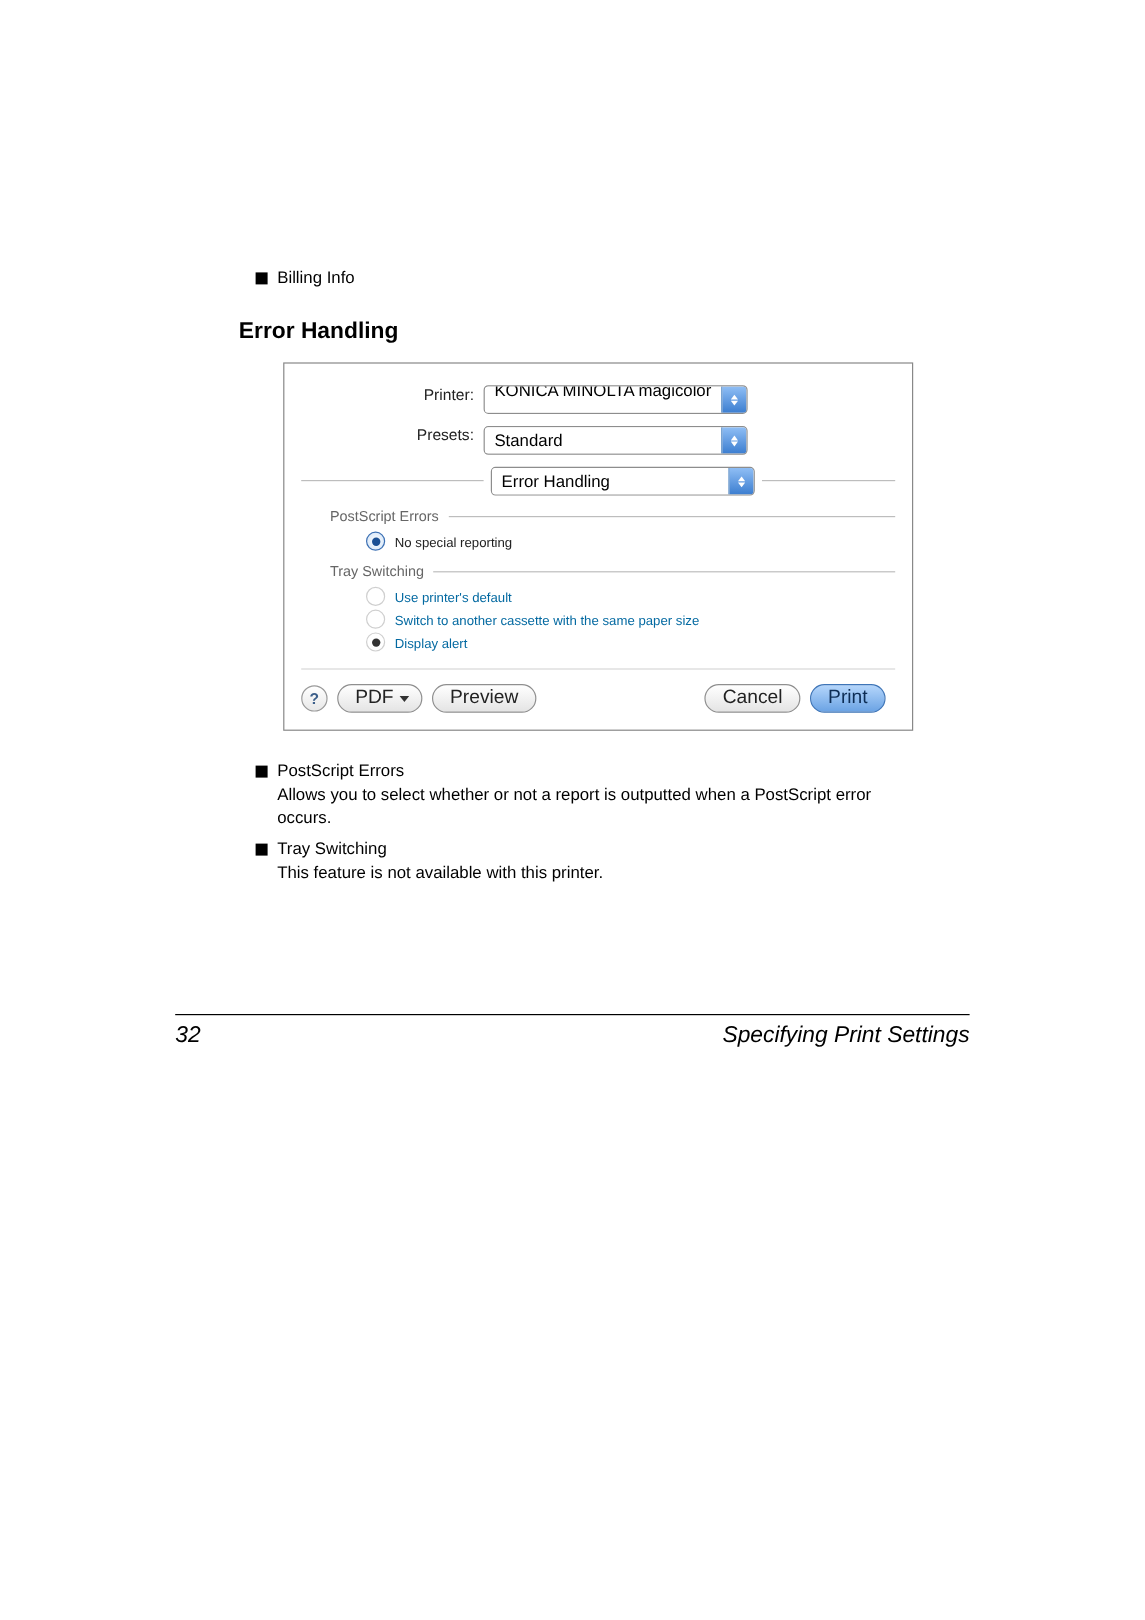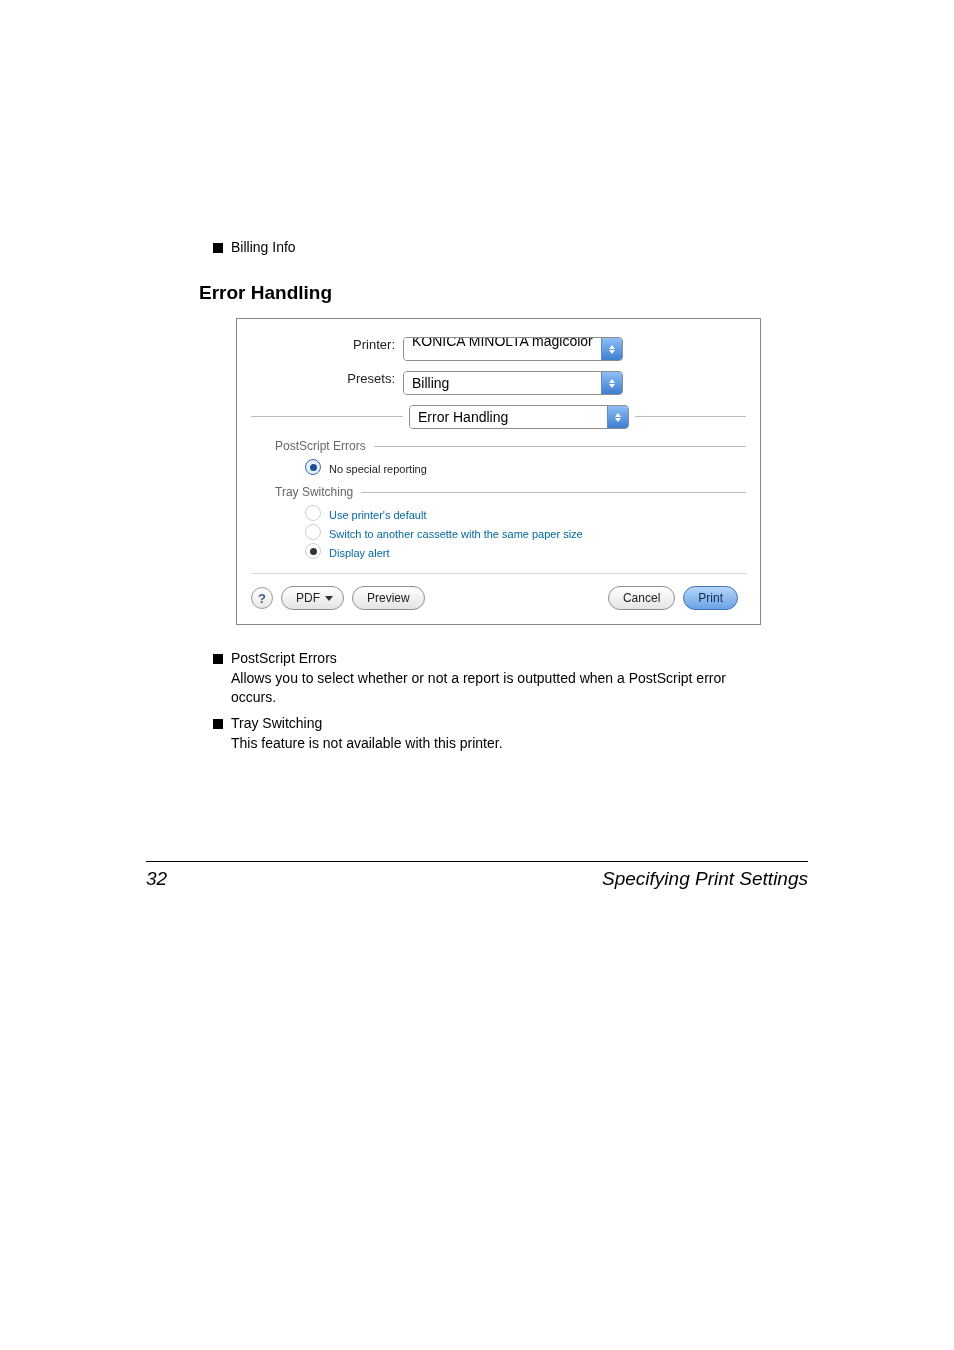--- a/index.html
+++ b/index.html
@@ -1,16 +1,16 @@
 <!DOCTYPE html>
 <html><head>
 <meta charset="utf-8">
 <style>
   html,body{margin:0;padding:0;background:#fff;font-family:Arial,Helvetica,sans-serif;color:#000}
-  .page{width:954px;height:996px;position:relative;margin:16px auto;background:#fff}
+  .page{width:954px;height:996px;position:relative;margin:0 auto;background:#fff}
   .content{position:absolute;left:213px;top:222px;width:547px}
   .sq{display:inline-block;width:10px;height:10px;background:#000;vertical-align:middle;margin-right:8px}
   .bi{font-size:14px;line-height:1.3}
   .bi-head{margin-bottom:2px}
   .bi-desc{margin-left:18px;font-size:14px}
   .h2{font-size:19px;font-weight:bold;margin-top:26px;margin-bottom:14px;margin-left:-14px}
   .dlg{border:1px solid #888;width:525px;margin-left:23px;padding:18px 14px 14px 14px;box-sizing:border-box;font-family:"Lucida Grande","Segoe UI",sans-serif;background:#fff}
   .row{display:flex;align-items:flex-start;margin-bottom:10px}
   .lab{width:144px;text-align:right;padding-right:8px;font-size:13px;color:#222}
   .combo{position:relative;display:flex;align-items:stretch;height:22px;border:1px solid #8d8d8d;border-radius:4px;overflow:hidden;background:linear-gradient(#fff,#e6e6e6);font-size:14px}
@@ -28,21 +28,21 @@
   .grpRule .t{font-size:12px;color:#666;padding-right:8px}
   .opt{display:flex;align-items:flex-end;font-size:11px;margin:3px 0 3px 30px;color:#222}
   .opt.dis{color:#0369a1}
   .radio{width:14px;height:14px;border-radius:50%;border:1px solid #777;margin-right:8px;display:inline-flex;align-items:center;justify-content:center;background:#fff}
   .radio.sel::after{content:"";width:7px;height:7px;border-radius:50%;background:#333}
   .radio.sel.blue{border-color:#3b6fb3;background:radial-gradient(#fff,#cfe2f7)}
   .radio.sel.blue::after{background:#1a4f94}
   .radio.dis{border-color:#cfcfcf}
   .foot{display:flex;align-items:center;margin-top:14px;border-top:1px solid #d7d7d7;padding-top:12px}
   .help{width:20px;height:20px;border:1px solid #9a9a9a;border-radius:50%;display:flex;align-items:center;justify-content:center;font-size:13px;font-weight:bold;color:#3c5f8a;background:linear-gradient(#fff,#e8e8e8);margin-right:8px}
-  .pill{height:22px;border:1px solid #8f8f8f;border-radius:12px;background:linear-gradient(#fff,#e4e4e4);font-size:12px;display:inline-flex;align-items:center;padding:0 14px;margin-right:8px;color:#222}
+  .pill{height:22px;border:1px solid #8f8f8f;border-radius:12px;background:linear-gradient(#fff,#e4e4e4);font-size:16px;display:inline-flex;align-items:center;padding:0 14px;margin-right:8px;color:#222}
   .pdf{padding-right:10px}
   .pdf .dd{margin-left:5px;width:0;height:0;border-left:4px solid transparent;border-right:4px solid transparent;border-top:5px solid #333}
   .spacer{flex:1}
   .pill.print{background:linear-gradient(#b5d6fb,#6ba3e4);border-color:#3f75b7;color:#0d2d55}
   .postlist{margin-top:24px}
   .postlist .item{margin-bottom:8px}
   .footer{position:absolute;left:146px;right:146px;bottom:122px}
   .fline{height:1px;background:#000;margin-bottom:6px}
   .frow{display:flex;justify-content:space-between;font-size:19px;font-style:italic}
   .frow .pn{font-style:italic}
@@ -68,21 +68,21 @@
           <div class="btn">
               <div class="arrUp"></div>
               <div class="arrDown"></div>
             </div>
         </div>
       </div>
 
       <div class="row">
         <div class="lab">Presets:</div>
         <div class="combo comboB">
-          <div class="txt" style="flex:1">Billing</div>
+          <div class="txt" style="flex:1">Standard</div>
           <div class="btn">
               <div class="arrUp"></div>
               <div class="arrDown"></div>
             </div>
         </div>
       </div>
 
       <div class="row" style="margin-top:4px">
         <div style="width:152px;height:1px;background:#bdbdbd;margin-top:11px"></div>
         <div class="combo comboC" style="margin:0 6px">

